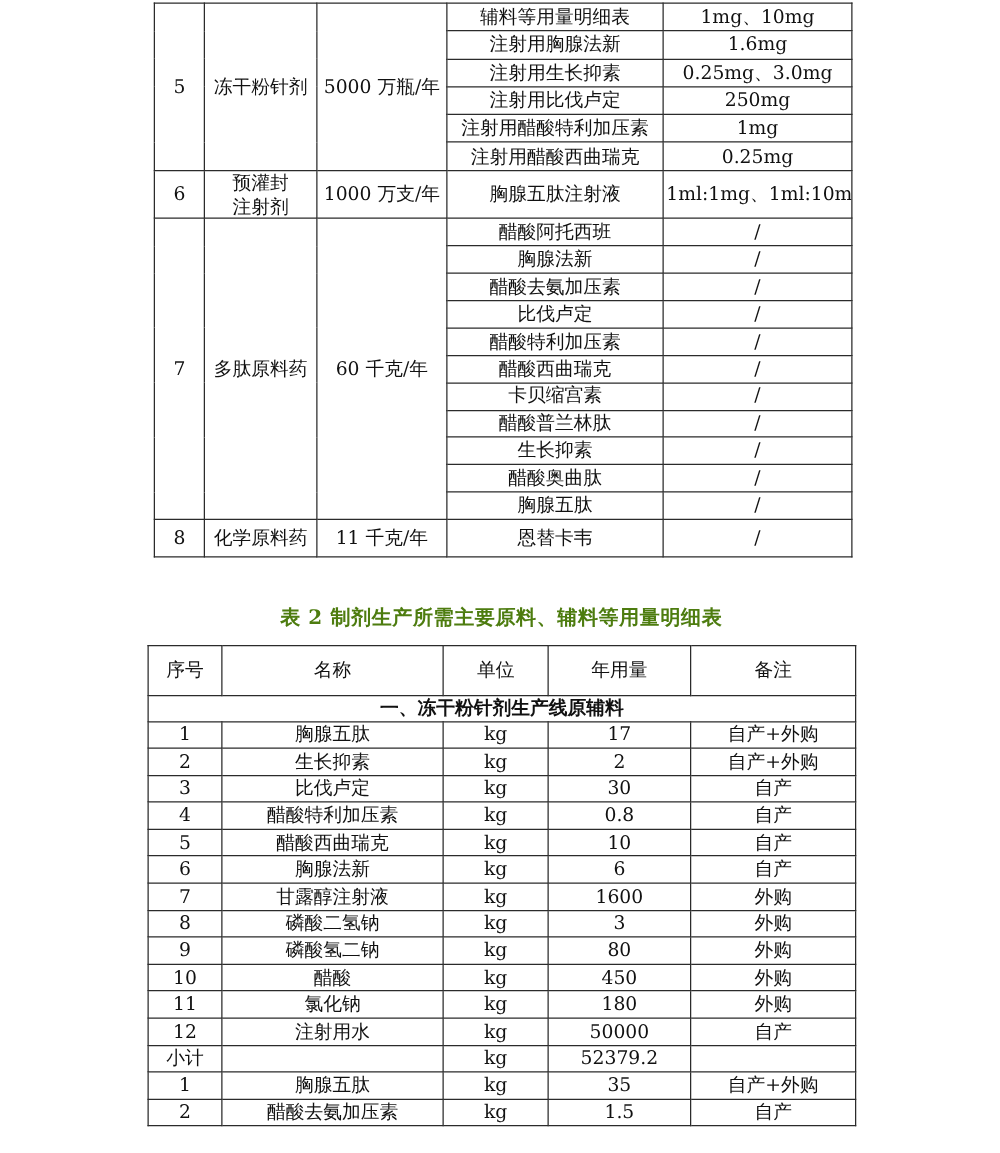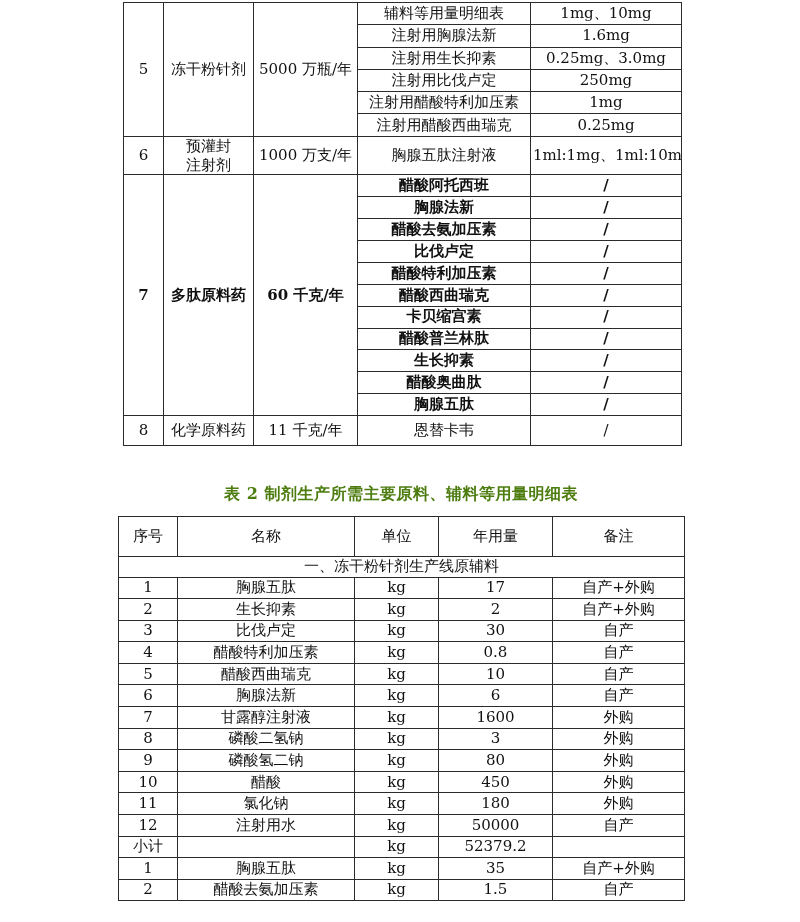--- a/index.html
+++ b/index.html
@@ -23,36 +23,36 @@
     line-height:1.15;
     overflow:hidden;
     white-space:nowrap;
     padding:0 2px;
   }
 
   
   .t1 { position:absolute; left:123px; top:2px; width:558px; }
   .t1 td { height:22.3px; }
   .t1 tr.g6 td { height:38px; }
-  .t1 tr.g7 td { height:21.9px;font-weight:bold; }
+  .t1 tr.g7 td { height:21.9px; }
   .t1 tr.g8 td { height:30px; }
   .t1 .two-line { line-height:1.25; }
 
   
   .t2-title {
     position:absolute; left:118px; top:484px; width:566px;
     text-align:center; font-size:16px; font-weight:bold;
     letter-spacing:0.5px; color:#4d7c0f;
   }
 
   
   .t2 { position:absolute; left:118px; top:516px; width:566px; }
   .t2 thead th { height:40px; font-weight:normal; }
   .t2 tbody td { height:21.6px; }
-  .t2 tr.section td { height:20.5px; font-weight:normal; }
+  .t2 tr.section td { height:20.5px; font-weight:bold; }
 </style>
 </head>
 <body>
 
 <div class="page">
 
   <table class="t1">
     <colgroup>
       <col style="width:40px">
         <col style="width:90px">

